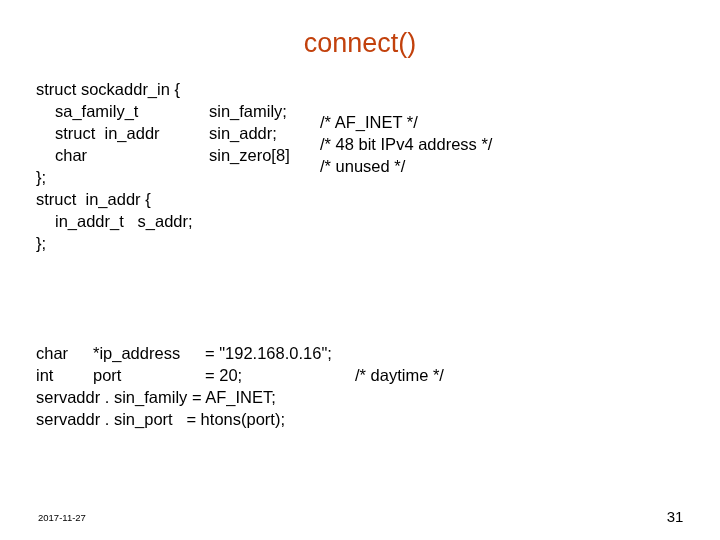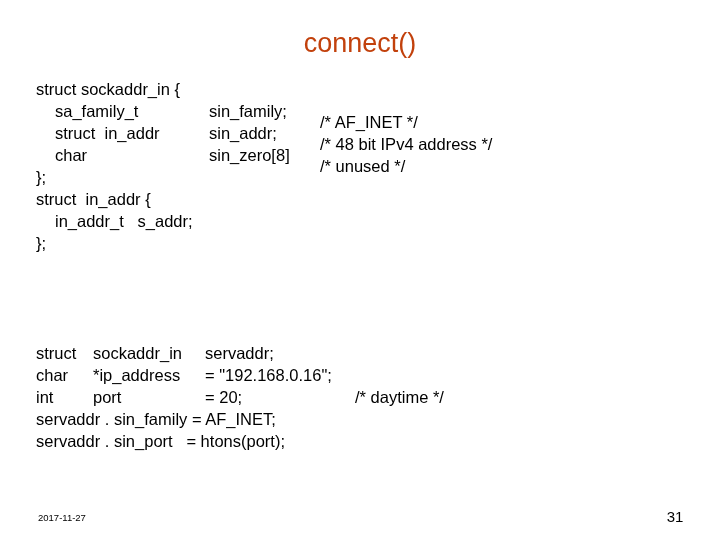--- a/index.html
+++ b/index.html
@@ -146,21 +146,20 @@
       <div class="code-line"><span class="col-a indent">struct  in_addr</span><span class="col-b">sin_addr;</span><span class="col-c">/* 48 bit IPv4 address */</span></div>
       <div class="code-line"><span class="col-a indent">char</span><span class="col-b">sin_zero[8]</span><span class="col-c">/* unused */</span></div>
       <div class="code-line"><span class="col-a">};</span></div>
       <div class="code-line"><span class="col-a">struct  in_addr {</span></div>
       <div class="code-line"><span class="col-a indent">in_addr_t   s_addr;</span></div>
       <div class="code-line"><span class="col-a">};</span></div>
       <div class="code-line blank"></div>
       <div class="code-line blank"></div>
       <div class="code-line blank"></div>
       <div class="code-line blank"></div>
-      <div class="code-line"><span class="ex-a">struct</span><span class="ex-b">sockaddr_in</span><span class="ex-c">servaddr;</span><span class="ex-d"></span></div>
       <div class="code-line"><span class="ex-a">char</span><span class="ex-b">*ip_address</span><span class="ex-c">= "192.168.0.16";</span><span class="ex-d"></span></div>
       <div class="code-line"><span class="ex-a">int</span><span class="ex-b">port</span><span class="ex-c">= 20;</span><span class="ex-d">/* daytime */</span></div>
       <div class="code-line"><span class="ex-full">servaddr . sin_family = AF_INET;</span></div>
       <div class="code-line"><span class="ex-full">servaddr . sin_port   = htons(port);</span></div>
     </div>
 
   <div class="footer-date">2017-11-27</div>
 
   <div class="footer-page">31</div>
 

